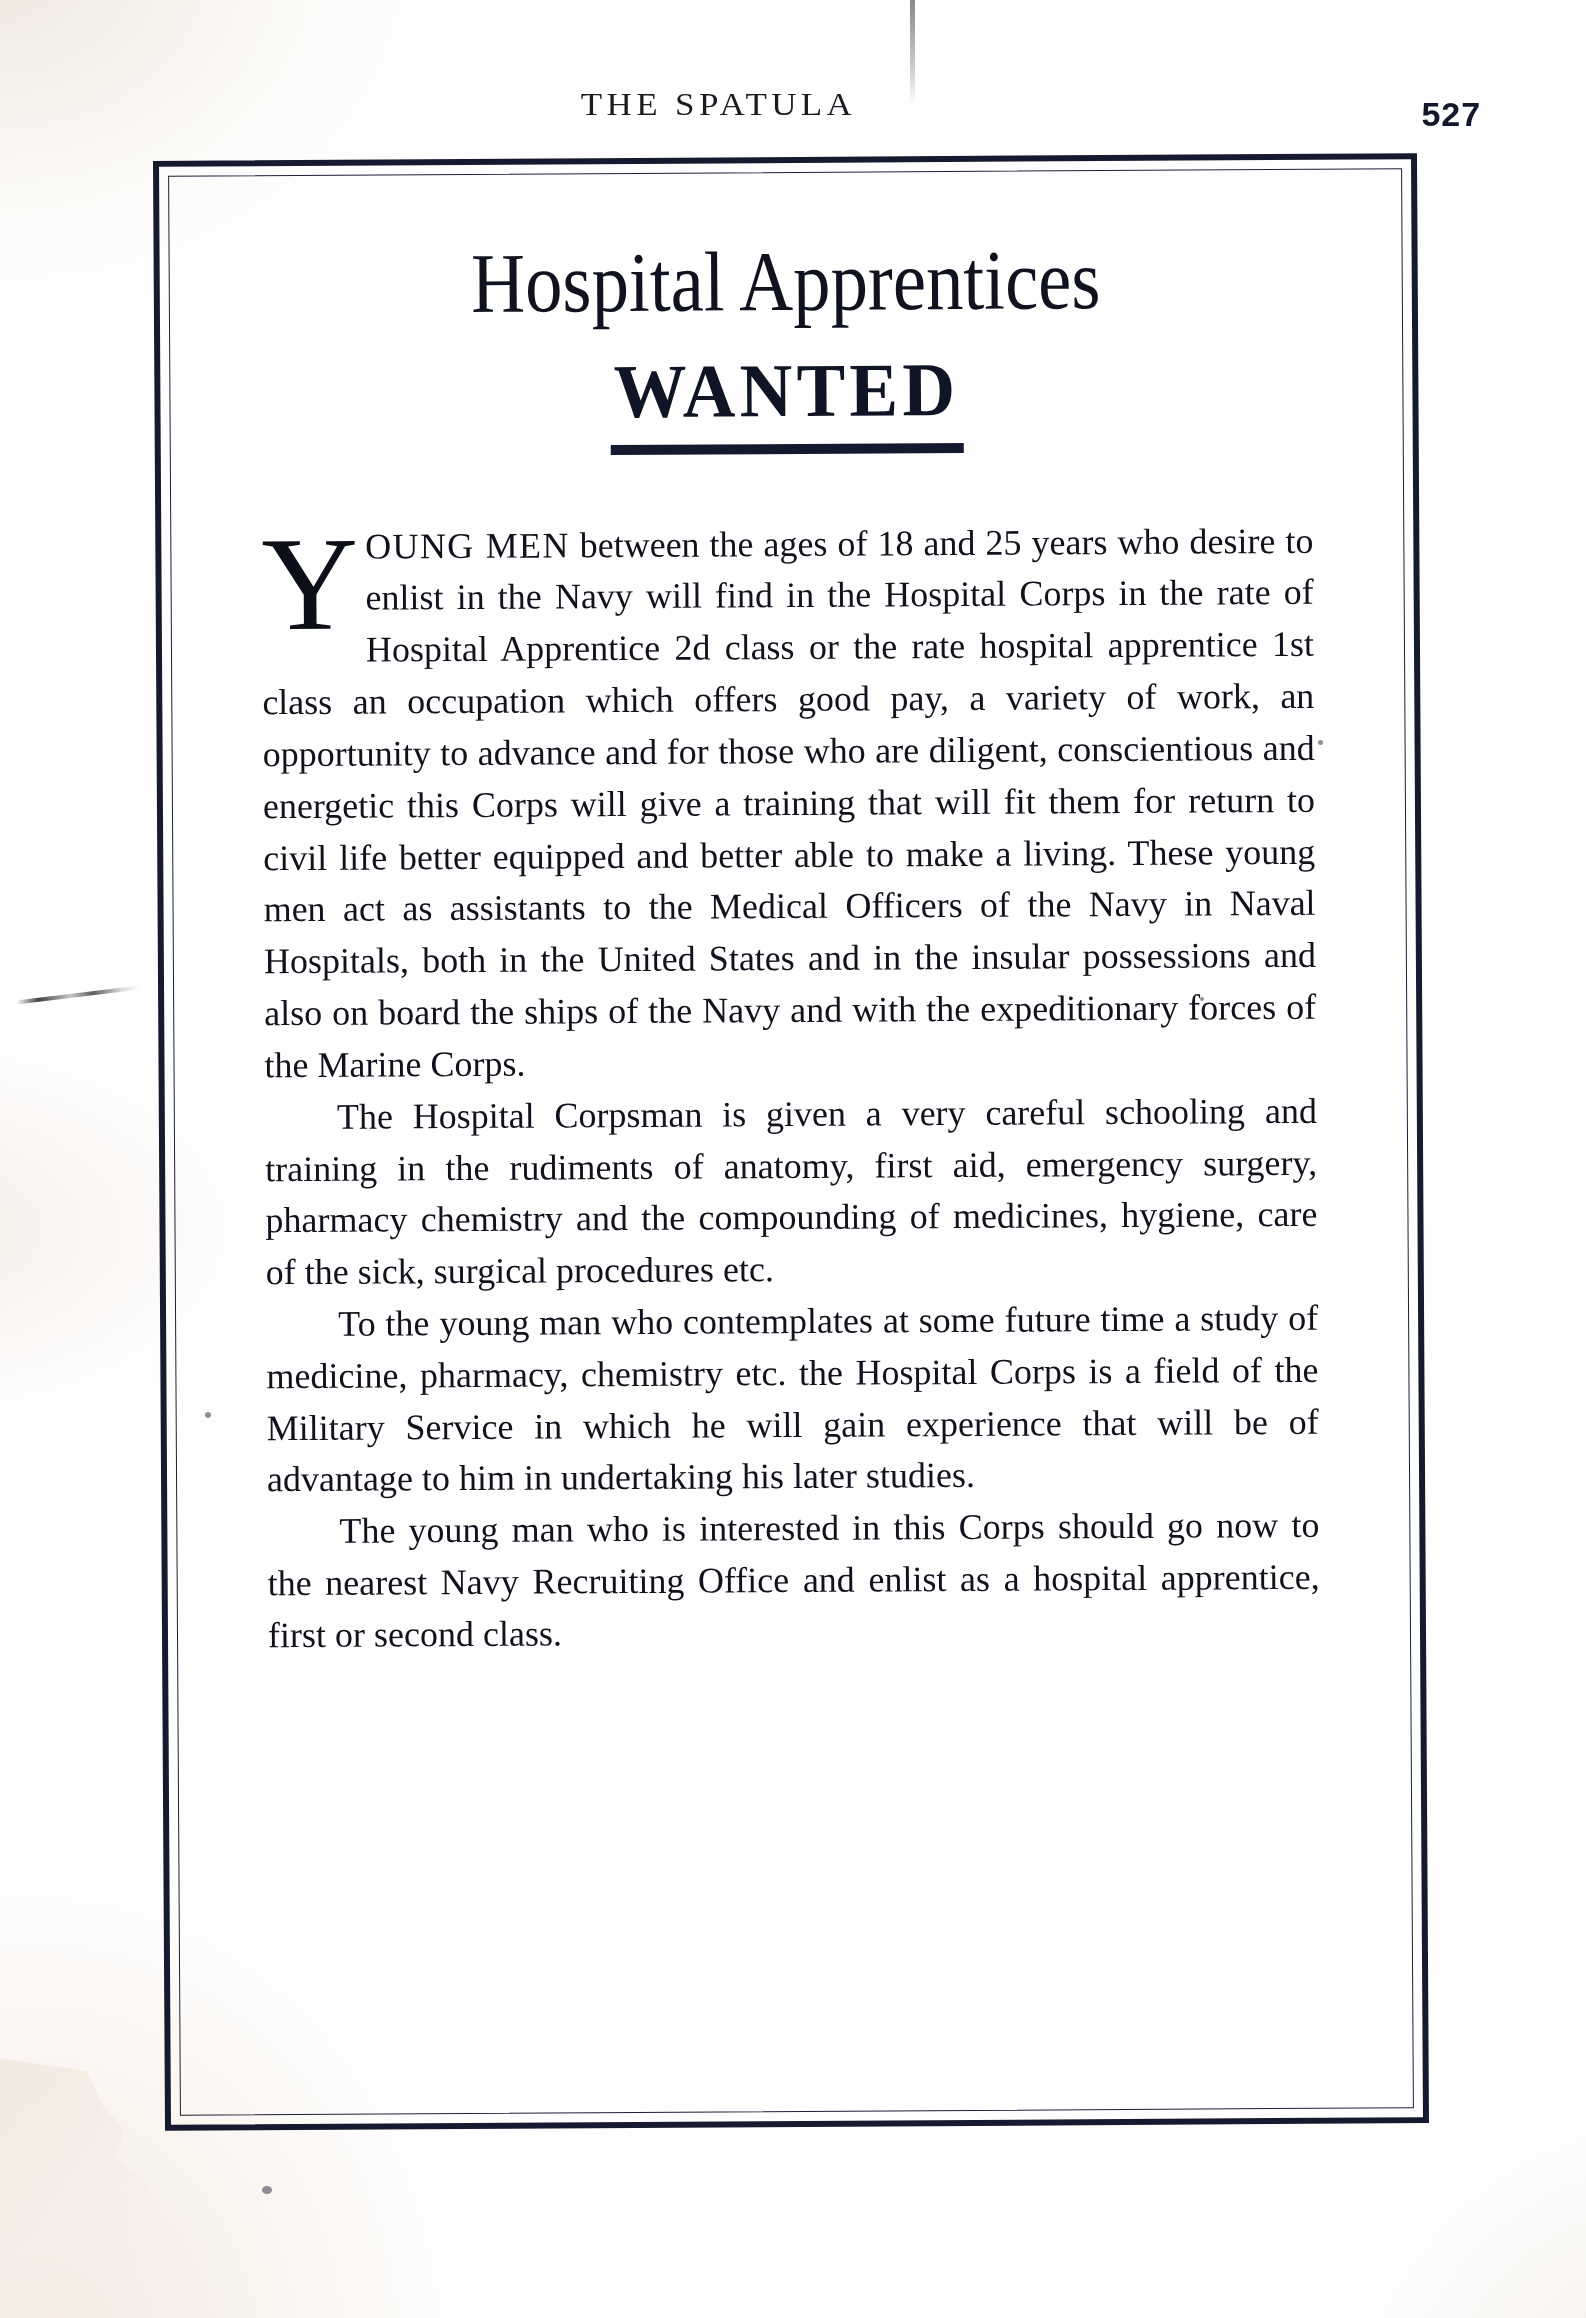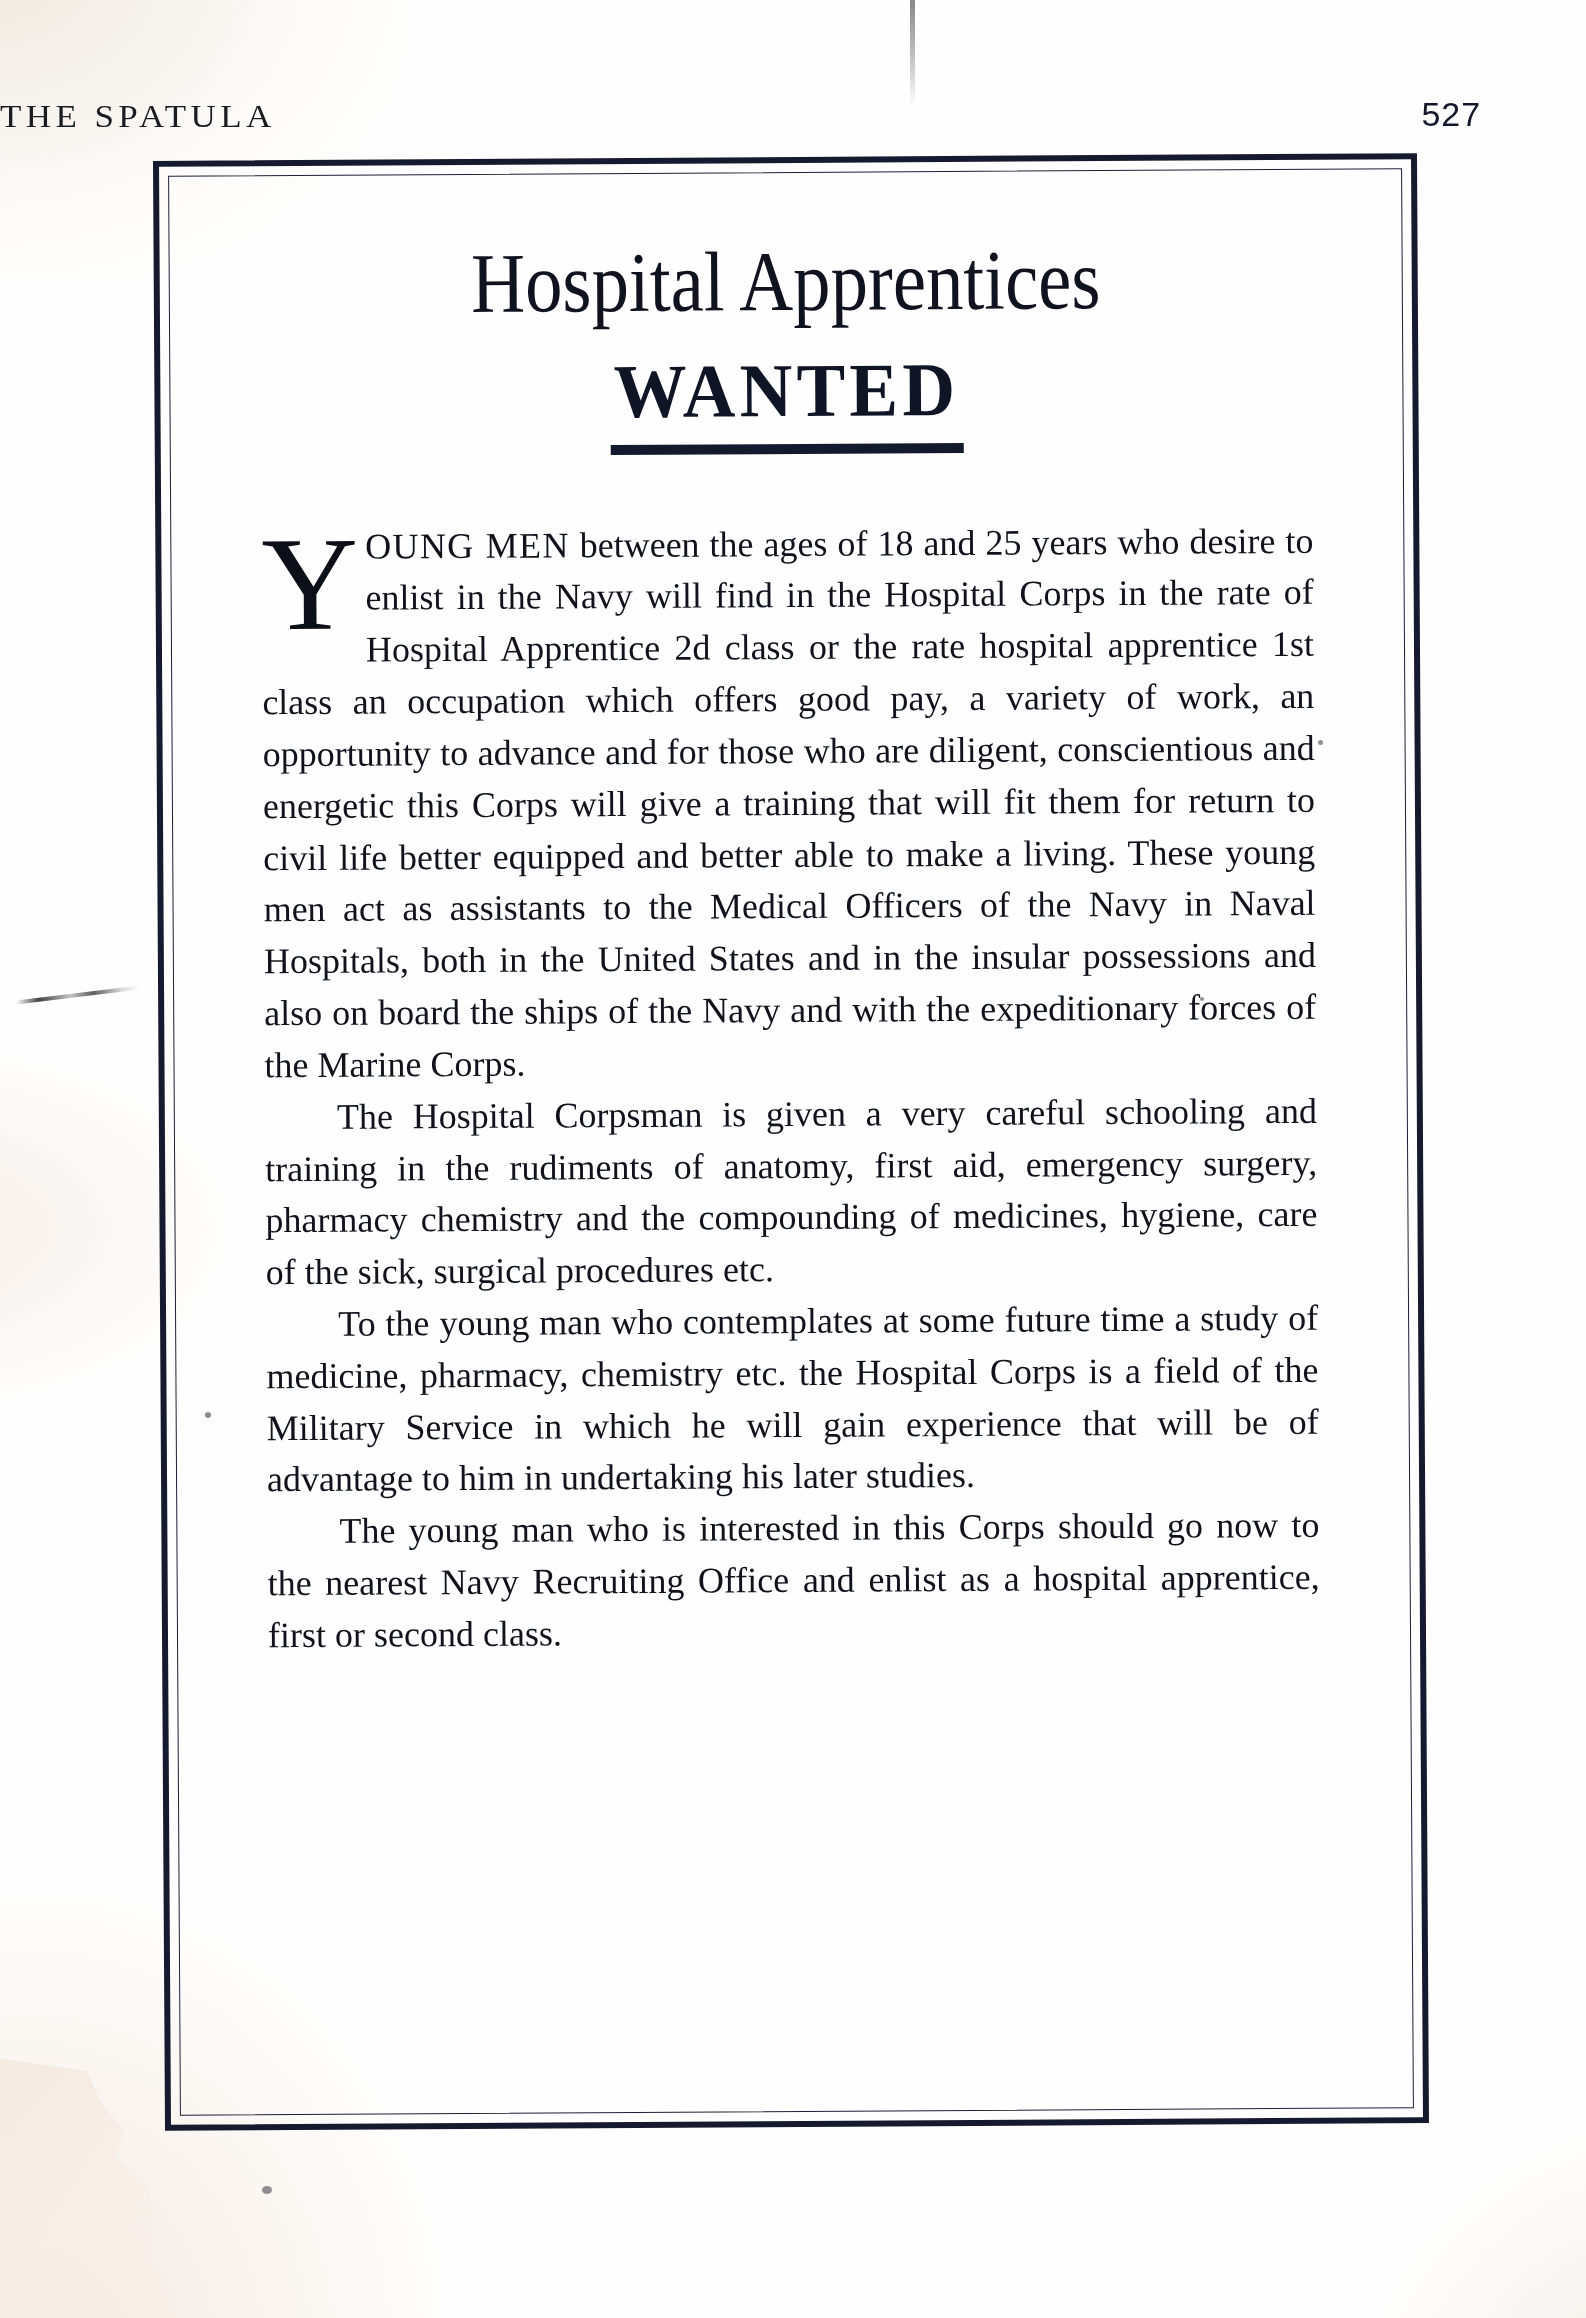--- a/index.html
+++ b/index.html
@@ -75,38 +75,39 @@
     position: absolute;
     left: 910px; top: 0;
     width: 5.3px; height: 106px;
     background: linear-gradient(180deg, rgba(40,40,48,0.55) 0%, rgba(40,40,48,0.25) 60%, rgba(40,40,48,0) 100%);
     pointer-events: none;
   }
 
   
   .running-head {
     position: absolute;
-    left: 0; top: 97px;
+    left: 0; top: 85px;
     width: 1437px;
+    text-align: center;
     pointer-events: none;
   }
   .running-head .rh-text {
     display: inline-block;
     font-family: "Liberation Serif", "DejaVu Serif", serif;
     font-size: 35px;
     letter-spacing: 4.4px;
     color: #1b1b22;
     transform: scaleY(0.92);
   }
   .folio {
     position: absolute;
     right: 106px; top: 95px;
     font-family: "Liberation Sans", "DejaVu Sans", sans-serif;
     font-size: 34px;
-    font-weight: 400;
+    font-weight: 700;
     color: #14182c;
     letter-spacing: 0.9px;
   }
 
   
   .ad-frame {
     position: absolute;
     left: 159px;
     top: 157px;
     width: 1264px;

